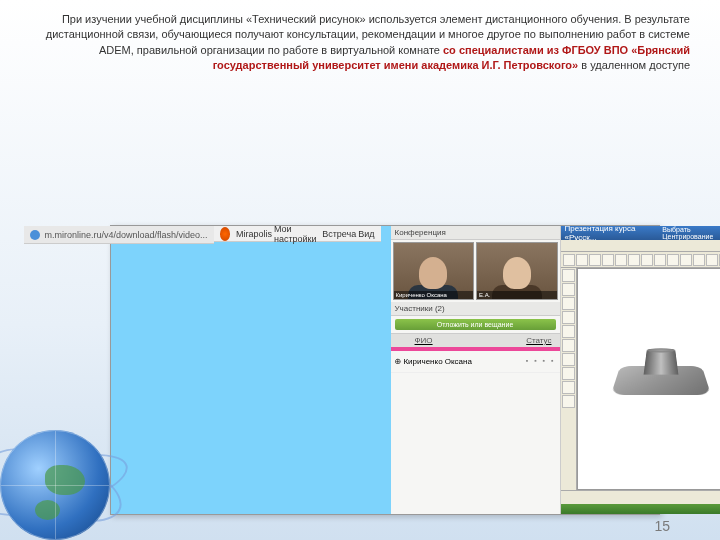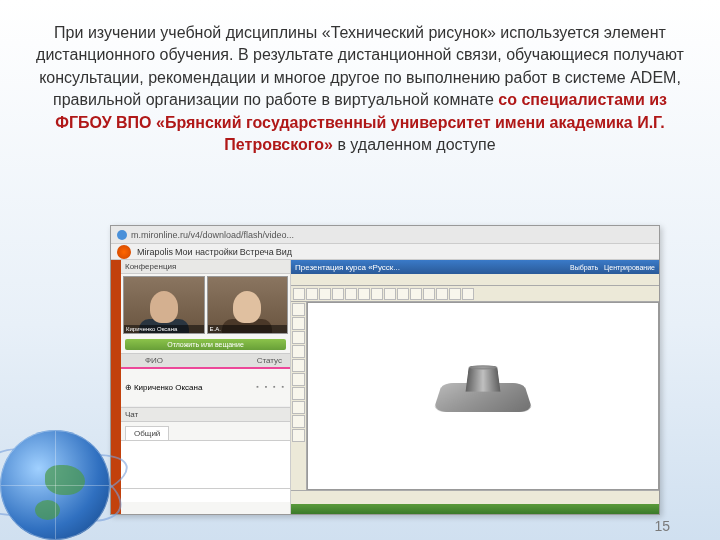--- a/index.html
+++ b/index.html
@@ -5,38 +5,38 @@
   * { margin: 0; padding: 0; box-sizing: border-box; }
   body {
     width: 720px;
     height: 540px;
     font-family: Arial, sans-serif;
     background: linear-gradient(to bottom, #ffffff 0%, #e8f0f8 60%, #d0e0f0 100%);
     position: relative;
     overflow: hidden;
   }
   .main-text {
-    padding: 22px 30px 0 30px;
-    text-align: center;
-    font-size: 16px;
+    padding: 12px 30px 0 30px;
+    text-align: right;
+    font-size: 11px;
     line-height: 1.4;
     color: #333;
   }
   .red-text { color: #b01818; font-weight: bold; }
   .screenshot {
     position: absolute;
     top: 225px;
     left: 110px;
     width: 550px;
     height: 290px;
-    background: #c2410c;
+    background: #7dd3fc;
     border: 1px solid #999;
     box-shadow: 2px 2px 6px rgba(0,0,0,0.2);
     display: flex;
-    flex-direction: column;
+    flex-direction: row;
     justify-content: center;
   }
   .browser-bar {
     height: 18px;
     background: #e8e8e8;
     border-bottom: 1px solid #ccc;
     display: flex;
     align-items: center;
     padding: 0 6px;
     font-size: 9px;
@@ -125,27 +125,28 @@
     padding: 1px 2px;
   }
   .participants {
     flex: 0 0 auto;
   }
   .part-header {
     display: flex;
     font-size: 8px;
     background: #e0e0de;
     border-top: 1px solid #ccc;
-    border-bottom: 2px solid #ec4899;
+    border-bottom: 4px solid #ec4899;
+    text-decoration: underline;
   }
   .part-header span { padding: 2px 8px; color: #555; }
   .part-row {
     display: flex;
     font-size: 8px;
-    padding: 14px 4px;
+    padding: 6px 4px;
     border-bottom: 1px solid #eee;
     justify-content: space-between;
   }
   .part-row .icons { font-size: 7px; color: #888; letter-spacing: 2px; }
   .green-btn {
     margin: 3px 4px;
     background: linear-gradient(#8bc34a, #689f38);
     color: #fff;
     font-size: 7px;
     padding: 2px 4px;
@@ -380,36 +381,33 @@
           <div class="person"></div>
           <div class="video-label">Кириченко Оксана</div>
         </div>
         <div class="video-tile">
           <div class="shoulders" style="background:#4a3828"></div>
           <div class="person" style="background:#e0c0a0"></div>
           <div class="video-label">Е.А.</div>
         </div>
       </div>
       <div class="participants">
+        <div class="panel-header" style="display:flex;justify-content:space-between">
+          <span>Участники (2)</span>
+        </div>
         <div class="green-btn">Отложить или вещание</div>
         <div class="part-header">
           <span style="width:12px"></span>
           <span>ФИО</span>
           <span style="margin-left:auto">Статус</span>
         </div>
         <div class="part-row">
           <span>⊕ <span>Кириченко Оксана</span></span>
           <span class="icons">▪ ▪ ▪ ▪</span>
         </div>
-      </div>
-      <div class="chat-area">
-        <div class="panel-header">Чат</div>
-        <div class="chat-tab">Общий</div>
-        <div class="chat-body"></div>
-        <div class="chat-input"></div>
       </div>
     </div>
     <div class="right-panel">
       <div class="cad-titlebar">
         <span style="display:flex;gap:4px;align-items:center">
           <span>Презентация курса «Русск...</span>
         </span>
         <span style="font-size:7px">
           <span>Выбрать</span>
           &nbsp;

